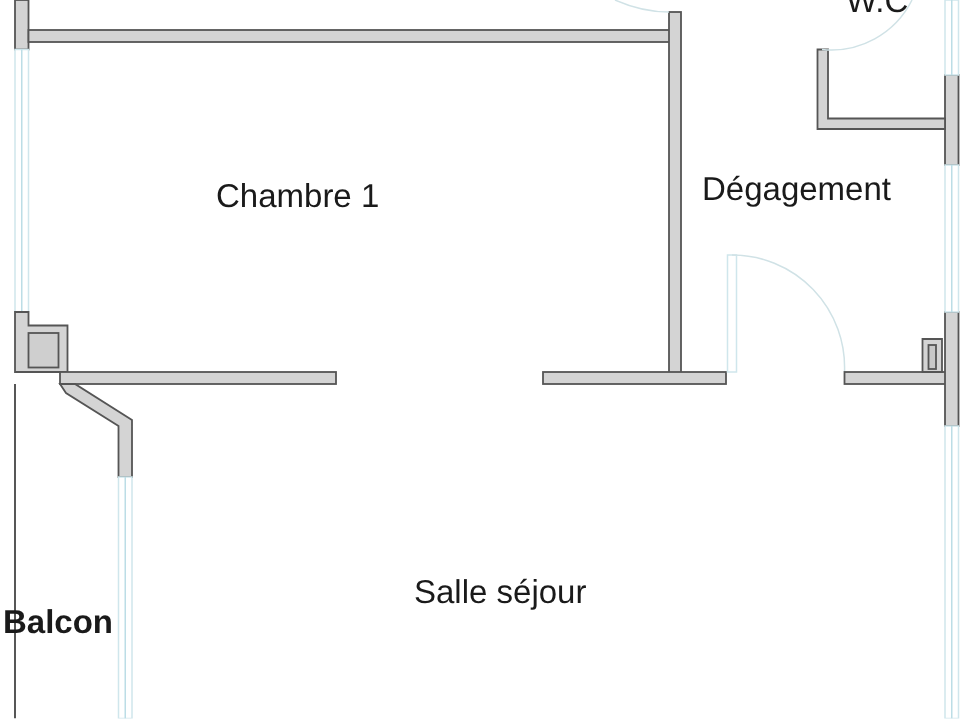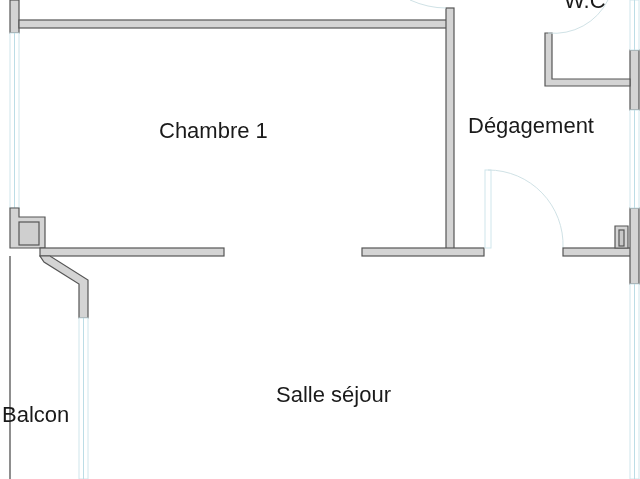--- a/index.html
+++ b/index.html
@@ -96,17 +96,17 @@
   </g>
 
   <g>
     <path class="wall" d="M 545 33 L 552 33 L 552 79 L 630 79 L 630 86 L 545 86 Z"></path>
   </g>
 
   <path class="door-arc" d="M 548 33 A 60 60 0 0 0 608 0"></path>
 
 </svg>
 
-<div class="room-label" style="left:159px; top:120px;">Chambre 1</div>
+<div class="room-label" style="left:144px; top:120px;">Chambre 1</div>
 <div class="room-label" style="left:468px; top:115px;text-align:right;">Dégagement</div>
 <div class="room-label" style="left:564px; top:-10px;">W.C</div>
 <div class="room-label" style="left:276px; top:384px;">Salle séjour</div>
-<div class="room-label" style="left:2px; top:404px;">Balcon</div>
+<div class="room-label" style="left:2px; top:404px;font-weight:bold;">Balcon</div>
 
 </body></html>

